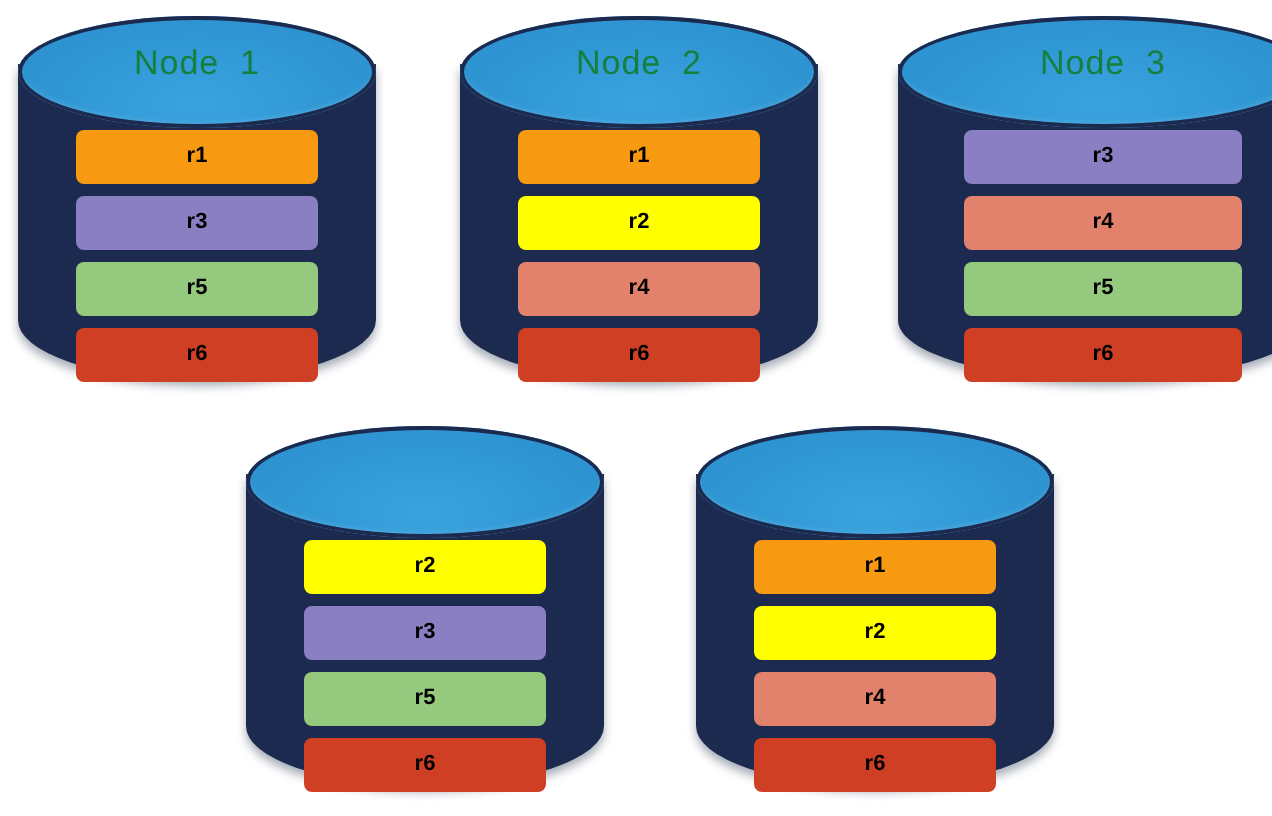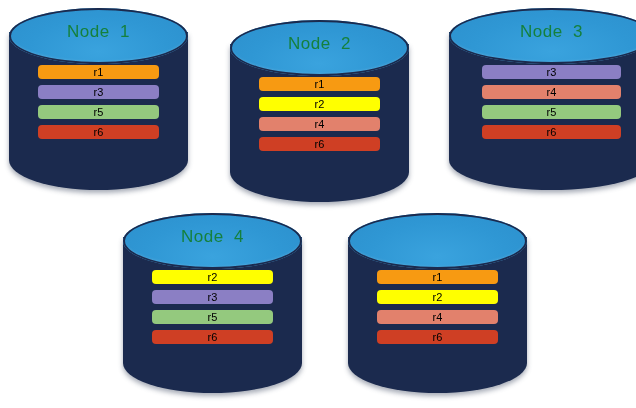--- a/index.html
+++ b/index.html
@@ -73,48 +73,48 @@
     position: absolute;
     left: 16%;
     right: 16%;
     top: 57px;
     display: flex;
     flex-direction: column;
     gap: 6px;
     z-index: 4;
   }
   .replica-bar {
-    height: 14px;
+    height: 27px;
     border-radius: 4px;
     display: flex;
     align-items: center;
     justify-content: center;
     color: #000000;
     font-size: 11px;
-    font-weight: normal;
+    font-weight: bold;
     line-height: 1;
   }
 </style>
 </head>
 <body style="background: rgb(255, 255, 255);">
 
 <div id="diagram">
     <div class="node" style="left: 9px; top: 8px; width: 179px; height: 182px;">
       <div class="cyl-body" style="background: rgb(27, 42, 78);"></div>
       <div class="cyl-top"></div>
       <div class="cyl-top-rim"></div>
       <div class="node-label">Node  1</div>
       <div class="replica-list">
         <div class="replica-bar" style="background: rgb(247, 154, 18);">r1</div>
         <div class="replica-bar" style="background: rgb(139, 127, 196);">r3</div>
         <div class="replica-bar" style="background: rgb(148, 201, 126);">r5</div>
         <div class="replica-bar" style="background: rgb(207, 63, 36);">r6</div>
       </div>
     </div>
-    <div class="node" style="left: 230px; top: 20px; width: 179px; height: 182px;">
+    <div class="node" style="left: 230px; top: 8px; width: 179px; height: 182px;">
       <div class="cyl-body" style="background: rgb(27, 42, 78);"></div>
       <div class="cyl-top"></div>
       <div class="cyl-top-rim"></div>
       <div class="node-label">Node  2</div>
       <div class="replica-list">
         <div class="replica-bar" style="background: rgb(247, 154, 18);">r1</div>
         <div class="replica-bar" style="background: rgb(255, 255, 0);">r2</div>
         <div class="replica-bar" style="background: rgb(226, 129, 108);">r4</div>
         <div class="replica-bar" style="background: rgb(207, 63, 36);">r6</div>
       </div>
@@ -128,21 +128,20 @@
         <div class="replica-bar" style="background: rgb(139, 127, 196);">r3</div>
         <div class="replica-bar" style="background: rgb(226, 129, 108);">r4</div>
         <div class="replica-bar" style="background: rgb(148, 201, 126);">r5</div>
         <div class="replica-bar" style="background: rgb(207, 63, 36);">r6</div>
       </div>
     </div>
     <div class="node" style="left: 123px; top: 213px; width: 179px; height: 180px;">
       <div class="cyl-body" style="background: rgb(27, 42, 78);"></div>
       <div class="cyl-top"></div>
       <div class="cyl-top-rim"></div>
-      <div class="node-label">Node  4</div>
       <div class="replica-list">
         <div class="replica-bar" style="background: rgb(255, 255, 0);">r2</div>
         <div class="replica-bar" style="background: rgb(139, 127, 196);">r3</div>
         <div class="replica-bar" style="background: rgb(148, 201, 126);">r5</div>
         <div class="replica-bar" style="background: rgb(207, 63, 36);">r6</div>
       </div>
     </div>
     <div class="node" style="left: 348px; top: 213px; width: 179px; height: 180px;">
       <div class="cyl-body" style="background: rgb(27, 42, 78);"></div>
       <div class="cyl-top"></div>

